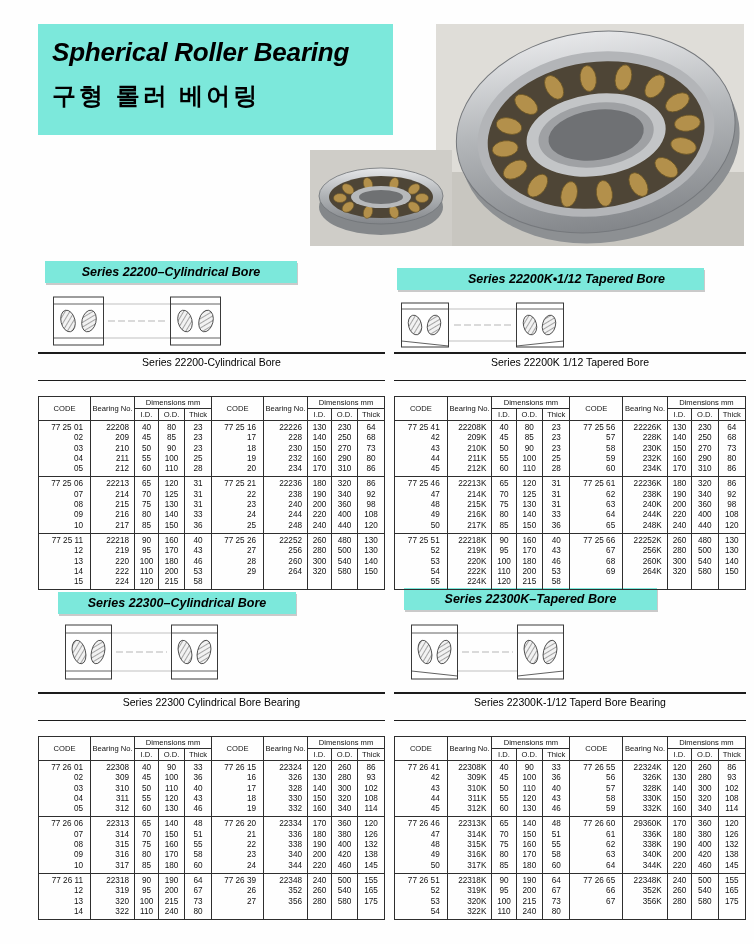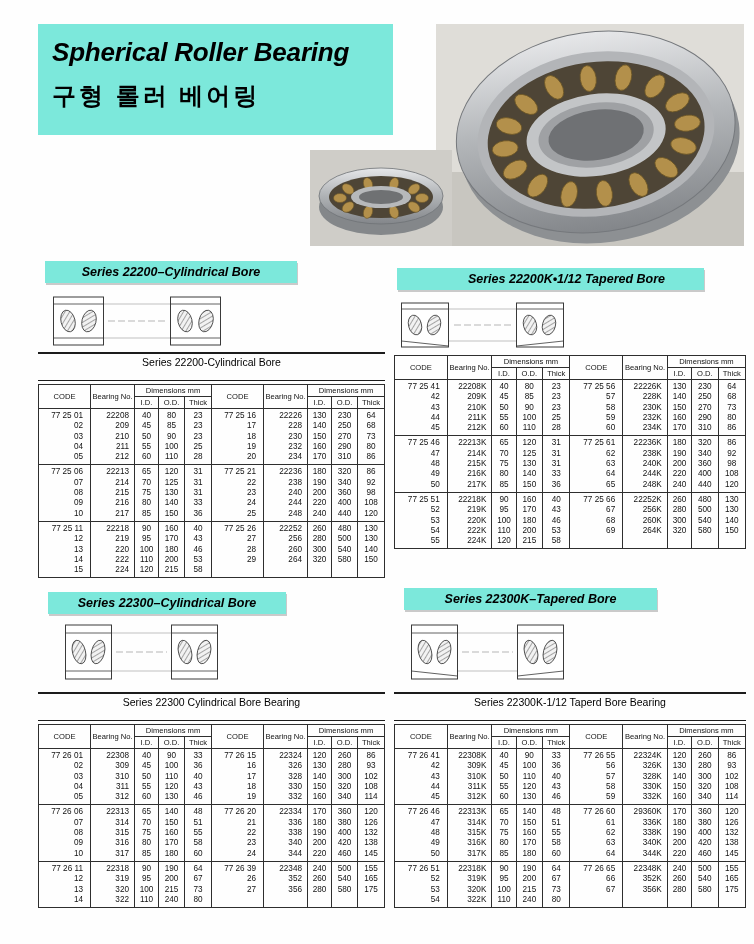--- a/index.html
+++ b/index.html
@@ -13,38 +13,38 @@
 
   .photo { position:absolute; line-height:0; }
   .photo-large { left:436px; top:24px; }
   .photo-small { left:310px; top:150px; }
 
   .banner { position:absolute; background:var(--cyan); color:#000; font-weight:bold; font-style:italic;
             font-size:12.5px; text-align:center; height:22px; line-height:22px;
             box-shadow:1px 2px 0 rgba(70,70,70,.28); white-space:nowrap; }
   .b1 { left:45px;  top:261px; width:252px; }
   .b2 { left:397px; top:268px; width:307px;padding-left:32px; }
-  .b3 { left:48px;  top:592px; width:238px; }
+  .b3 { left:58px;  top:592px; width:238px; }
   .b4 { left:404px; top:588px; width:253px; }
 
   .diagram { position:absolute; line-height:0; }
   .d1 { left:52px;  top:292px; }
   .d2 { left:400px; top:299px; }
   .d3 { left:64px;  top:620px; }
   .d4 { left:410px; top:620px; }
 
   .tblock { position:absolute; }
   .t1 { left:38px;  top:352px; width:347px; }
   .t2 { left:394px; top:352px; width:352px; }
   .t3 { left:38px;  top:692px; width:347px; }
   .t4 { left:394px; top:692px; width:352px; }
 
   .tbl-title { text-align:center; font-size:10.5px; color:#000;
                border-top:2px solid #1c1c1c; border-bottom:1px solid #1c1c1c; padding:2px 0 12px; }
-  table.bt { width:100%; border-collapse:collapse; table-layout:fixed; margin-top:3px; }
+  table.bt { width:100%; border-collapse:collapse; table-layout:fixed; margin-top:15px; }
   .bt th, .bt td { border:1px solid #2e2e2e; color:var(--ink); }
   .bt th { font-size:7.6px; font-weight:normal; text-align:center; padding:1px 0; line-height:9px; }
   .bt td { vertical-align:top; padding:2px 0; font-size:8.2px; }
   .bt .ln { line-height:10.3px; min-height:10.3px; white-space:pre; }
   td.cc { text-align:right; padding-right:7px; }
   td.cb { text-align:right; padding-right:5px; }
   td.cn { text-align:center; }
 </style>
 </head>
 <body>
@@ -448,20 +448,21 @@
               <div class="ln">140</div>
               <div class="ln">150</div>
               <div class="ln">&nbsp;</div>
             </td>
           </tr>
         </tbody>
     </table>
   </div>
 
   <div class="tblock t2">
+    <div class="tbl-title">Series 22200K  1/12 Tapered Bore</div>
     <table class="bt">
       <colgroup>
           <col style="width:52px">
           <col style="width:44px">
           <col style="width:24px">
           <col style="width:26px">
           <col style="width:27px">
           <col style="width:52px">
           <col style="width:44px">
           <col style="width:24px">

